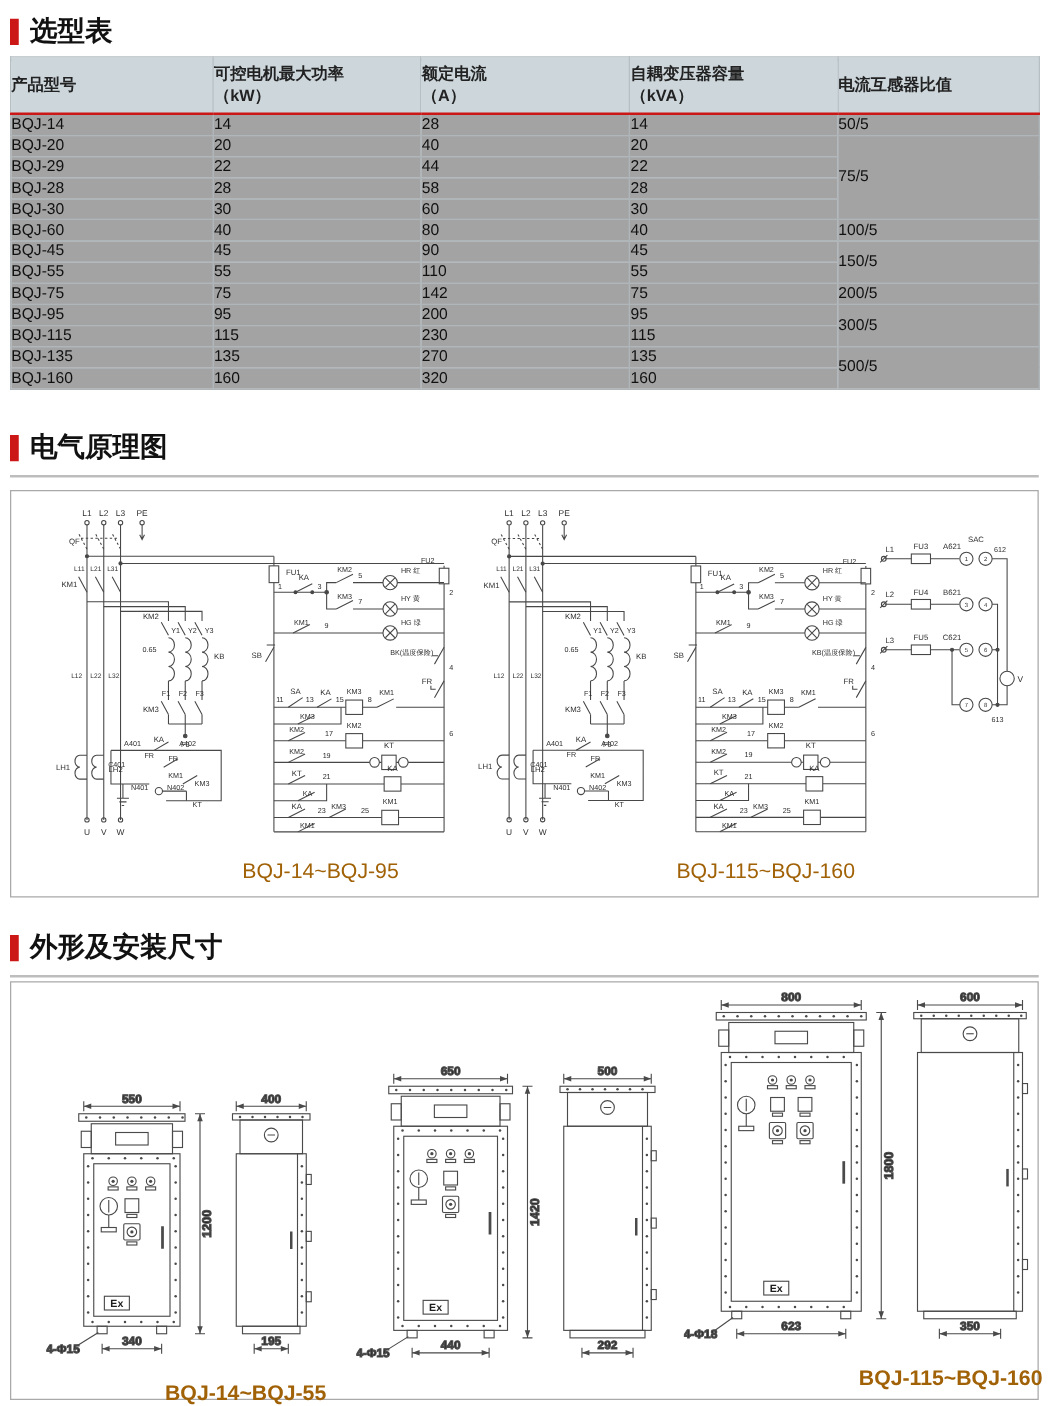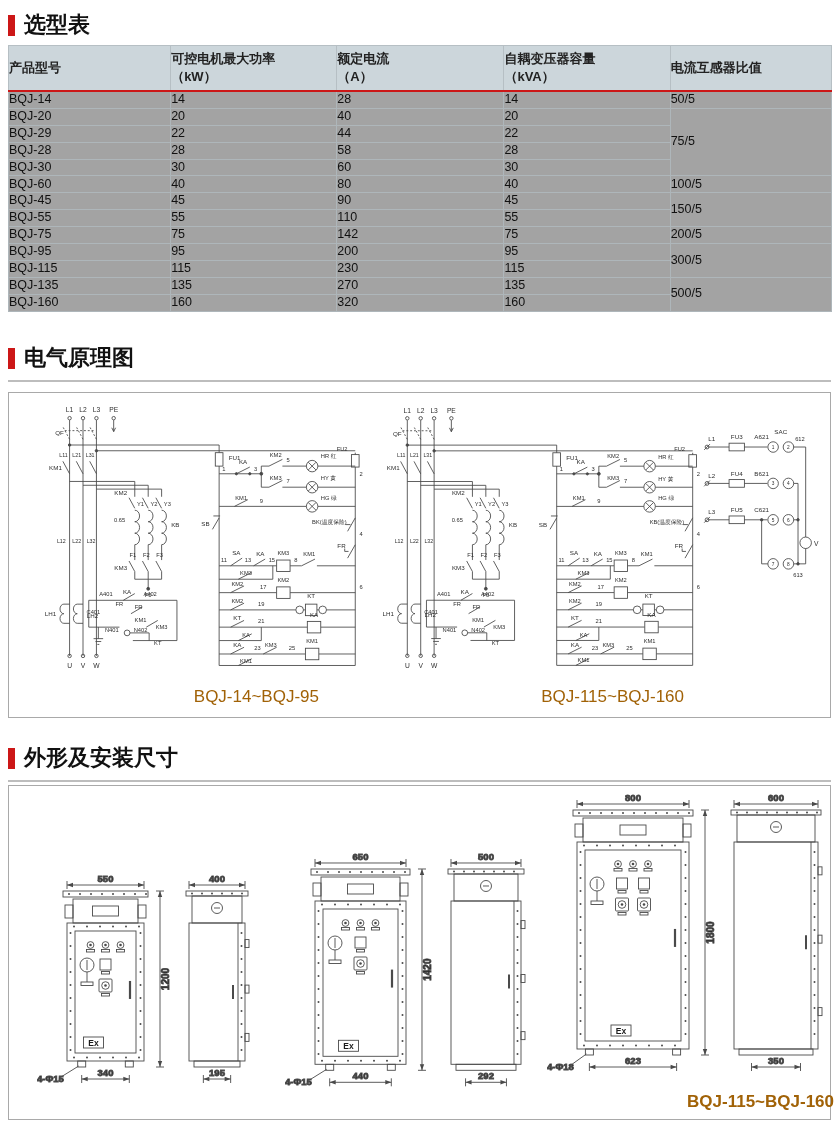--- a/index.html
+++ b/index.html
@@ -599,21 +599,21 @@
           <circle cx="204.5" cy="179" r="1" fill="#4a4a4a" stroke="none"></circle>
           <rect x="208" y="68.56" width="4" height="8"></rect>
           <rect x="208" y="114.1" width="4" height="8"></rect>
           <rect x="208" y="162.4" width="4" height="8"></rect>
           <path d="M196 114.1 v14" stroke-width="2"></path>
           <rect x="157" y="190" width="46.00000000000001" height="6"></rect>
           <path d="M166.35 208 H193.65 M166.35 204 V212 M193.65 204 V212" stroke="#4a4a4a" fill="none"></path>
           <path d="M166.35 208 l6 -2.2 v4.4 z M193.65 208 l-6 -2.2 v4.4 z" fill="#4a4a4a" stroke="none"></path>
           <text x="180" y="205" font-size="9.5" text-anchor="middle" fill="#1d1d1d">195</text>
         </g>
-      </svg></div>
+      </svg><div class="cab-caption">BQJ-14~BQJ-55</div></div>
     <div class="cabwrap" style="left: 276px; top: 47.7px; width: 252px; margin-top: 15px;"><svg width="252" height="247.3" viewBox="0 0 252 247.3">
         <g stroke="#4a4a4a" stroke-width="0.9" fill="none">
           <path d="M30 14 H121.00000000000001 M30 10 V18 M121.00000000000001 10 V18" stroke="#4a4a4a" fill="none"></path>
           <path d="M30 14 l6 -2.2 v4.4 z M121.00000000000001 14 l-6 -2.2 v4.4 z" fill="#4a4a4a" stroke="none"></path>
           <text x="75.5" y="11" font-size="9.5" text-anchor="middle" fill="#1d1d1d">650</text>
           <rect x="26" y="20" width="99.00000000000001" height="6"></rect>
           <circle cx="32" cy="23" r="1" fill="#4a4a4a" stroke="none"></circle>
           <circle cx="43" cy="23" r="1" fill="#4a4a4a" stroke="none"></circle>
           <circle cx="54" cy="23" r="1" fill="#4a4a4a" stroke="none"></circle>
           <circle cx="65" cy="23" r="1" fill="#4a4a4a" stroke="none"></circle>

